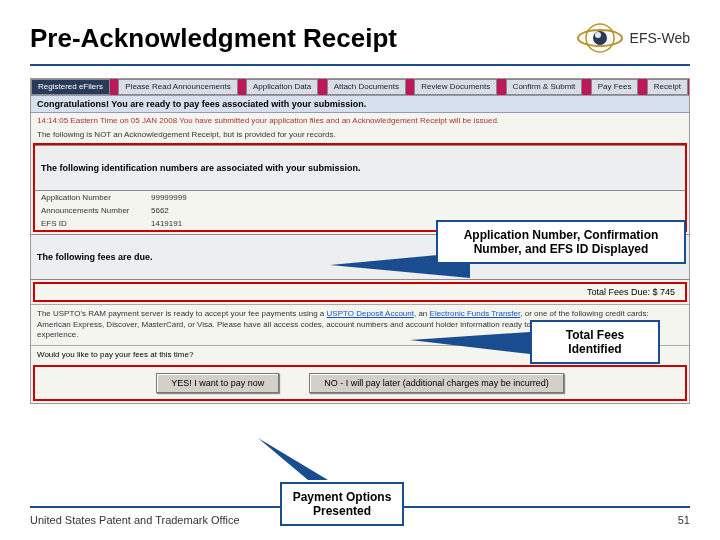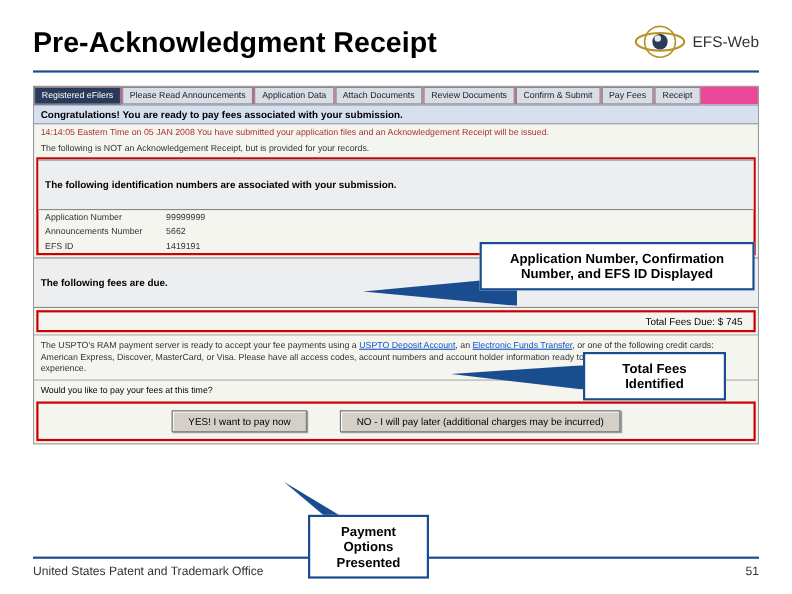--- a/index.html
+++ b/index.html
@@ -7,21 +7,21 @@
   .slide { padding: 20px 30px 10px 30px; position: relative; height: 100%; }
   .header-row { display: flex; justify-content: space-between; align-items: center; margin-bottom: 8px; }
   .title { font-size: 26px; font-weight: bold; color: #000; }
   .logo { display: flex; align-items: center; gap: 6px; }
   .logo-orbit { width: 48px; height: 36px; position: relative; }
   .logo-orbit svg { width: 48px; height: 36px; }
   .logo-text { font-size: 14px; color: #333; }
   .rule { height: 2px; background: #1a4d8f; margin-bottom: 12px; }
   .app-frame { border: 1px solid #999; font-size: 9px; background: #f5f5f0; }
   .bar-dark { background: #2a3a5a; color: #fff; padding: 3px 6px; display:flex; justify-content:space-between; }
-  .tabs { display: flex; background: #ec4899; }
+  .tabs { display: flex; background: #be185d; justify-content: space-between; }
   .tab { background: #d8dde6; border: 1px solid #888; padding: 3px 6px; margin-right: 1px; font-size: 8px; color: #223; line-height: 1.05; text-align:center; }
   .tab.active { background: #2a3a5a; color:#fff; }
   .congrats { background: #d6e0ee; border-top:1px solid #99a; border-bottom:1px solid #99a; padding: 3px 6px; font-size: 9px; font-weight: bold; }
   .infotext { padding: 3px 6px; font-size: 8px; color: #a33; }
   .infotext2 { padding: 2px 6px; font-size: 8px; color: #333; }
   .hr-thin { border-top:1px solid #aaa; }
   .sect-head { font-weight: bold; font-size: 9px; padding: 17px 6px; border-top:1px solid #888; border-bottom:1px solid #888; background:#edeef0;}
   .kv { display:flex; padding: 2px 6px; font-size:8px; }
   .kv .k { width: 110px; color:#333; }
   .kv .v { color:#333; }
@@ -123,21 +123,21 @@
       </svg>
   </div>
 
   <div class="callout" style="top:320px; right:60px; width:130px;">Total Fees Identified</div>
   <div class="pointer" style="top:332px; left:410px;">
     <svg width="120" height="22">
         <polygon points="0,8 120,0 120,22" fill="#1a4d8f"></polygon>
       </svg>
   </div>
 
-  <div class="callout" style="bottom:14px; left:280px; width:110px;margin-top:19px;">Payment Options Presented</div>
+  <div class="callout" style="bottom:14px; left:280px; width:124px;margin-top:19px;">Payment Options Presented</div>
   <div class="pointer" style="bottom:60px; left:258px;">
     <svg width="70" height="42">
         <polygon points="0,0 70,42 50,42" fill="#1a4d8f"></polygon>
       </svg>
   </div>
 
   <div class="footer">
     <span>United States Patent and Trademark Office</span>
     <span>51</span>
   </div>

